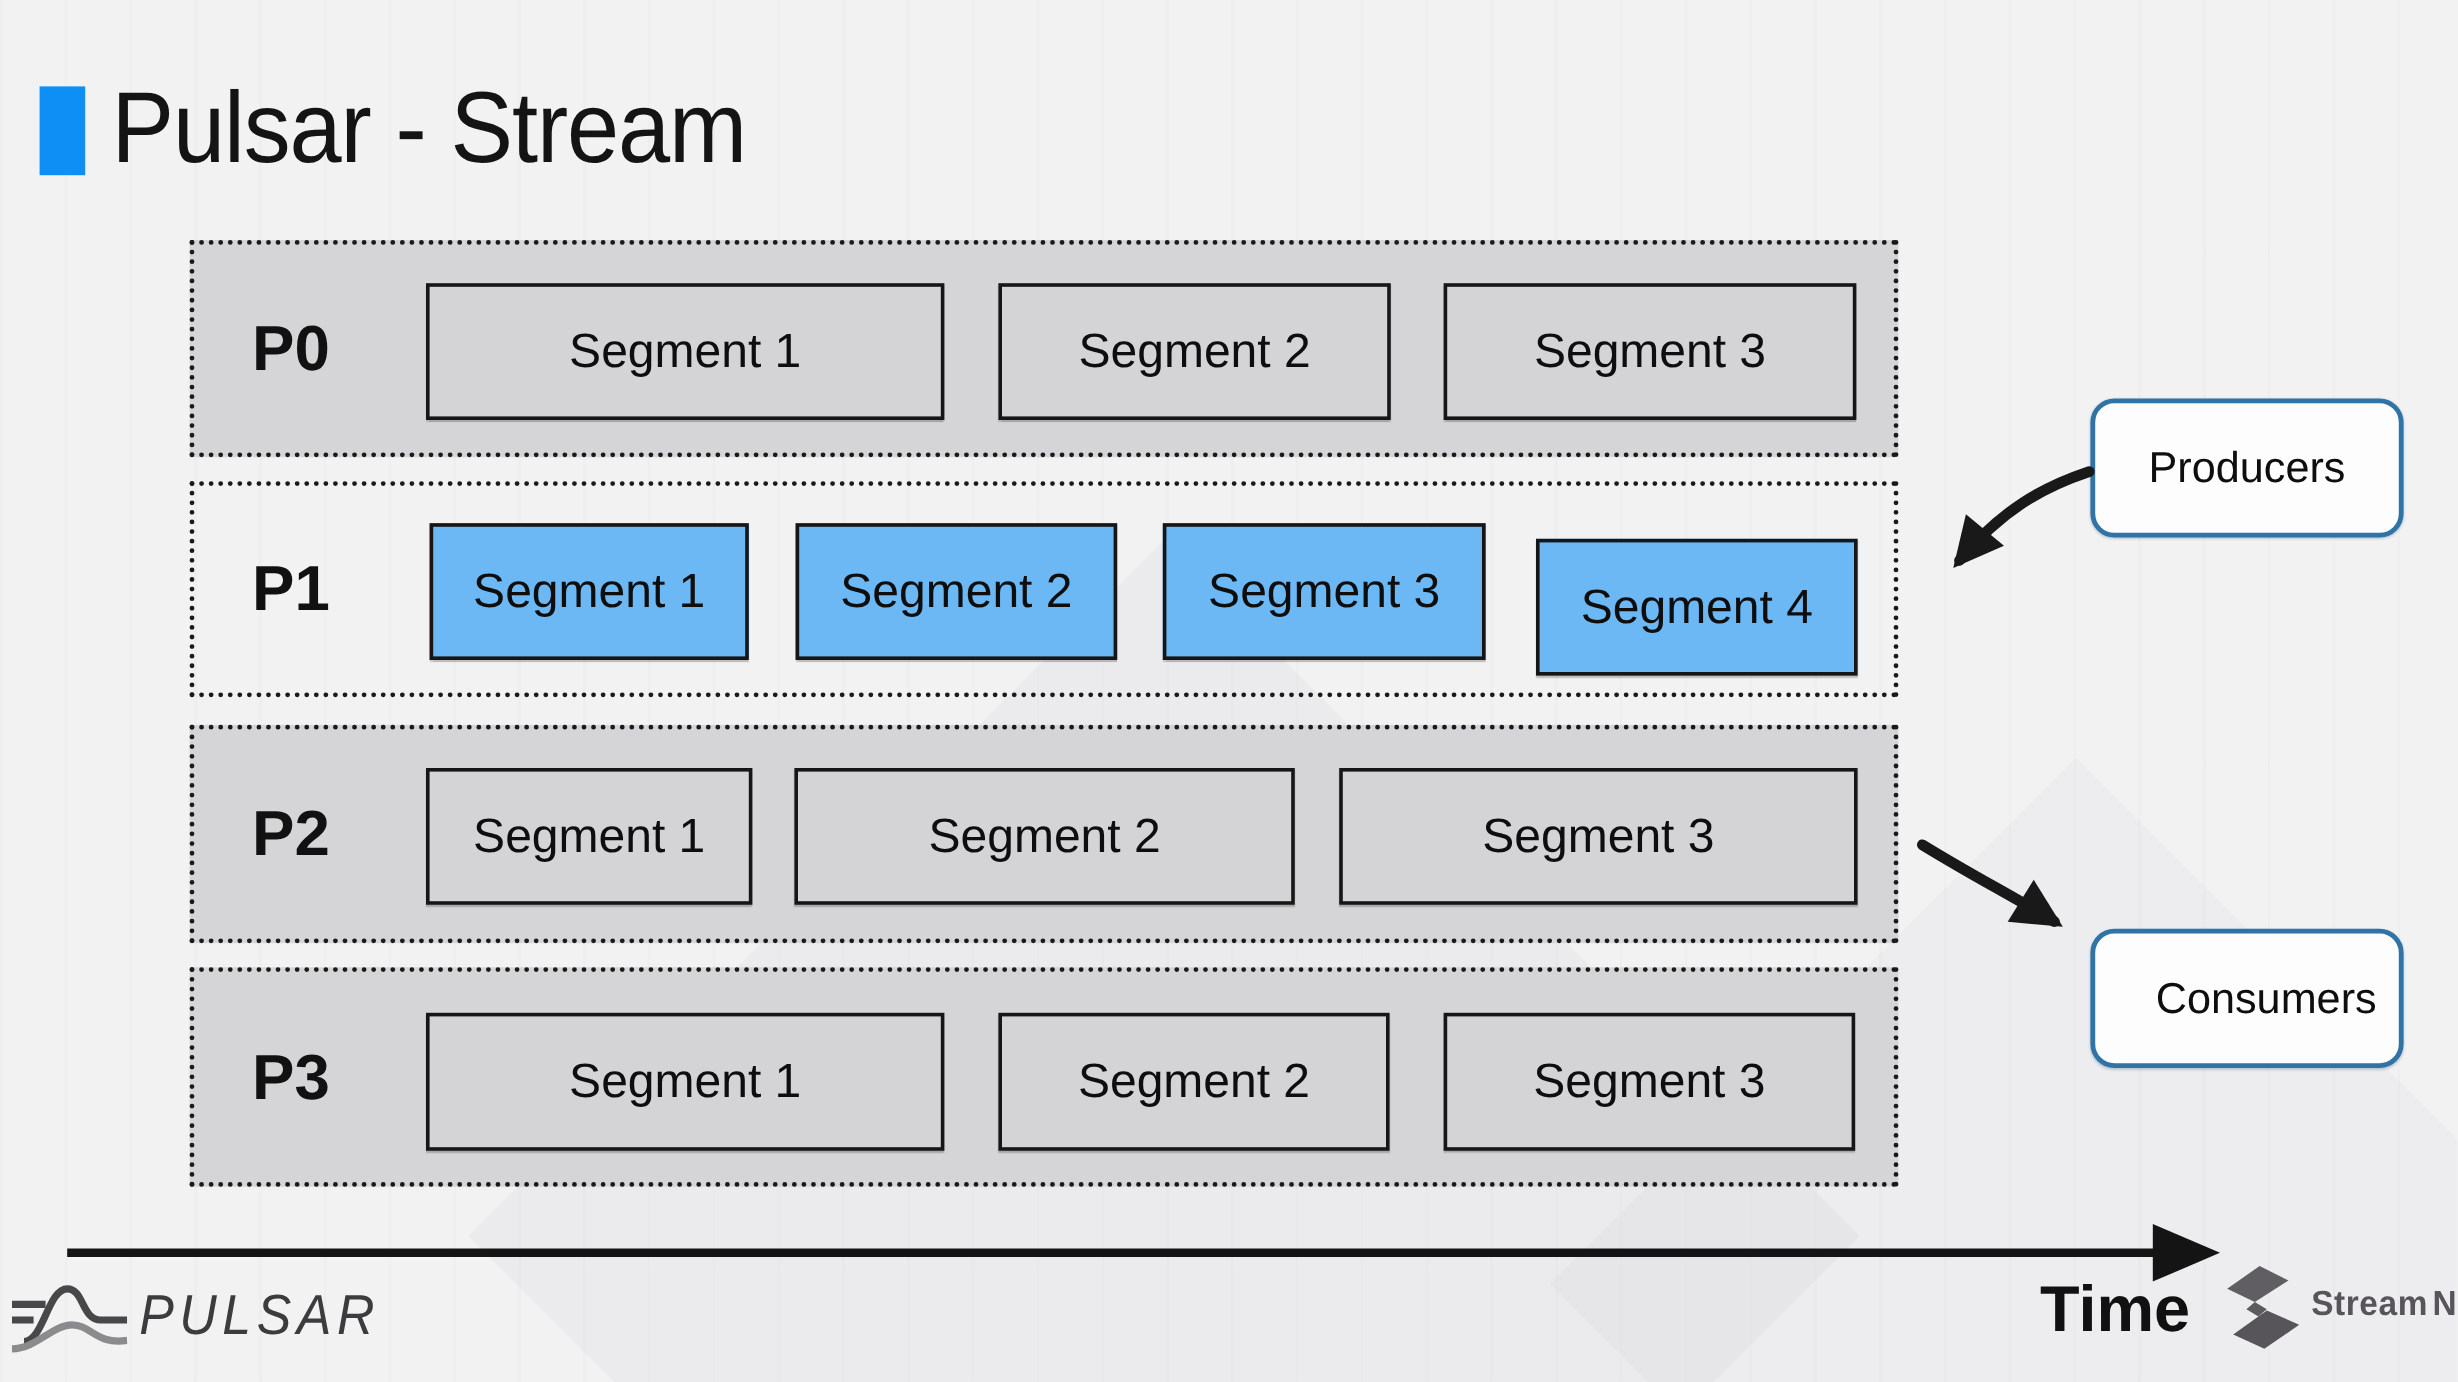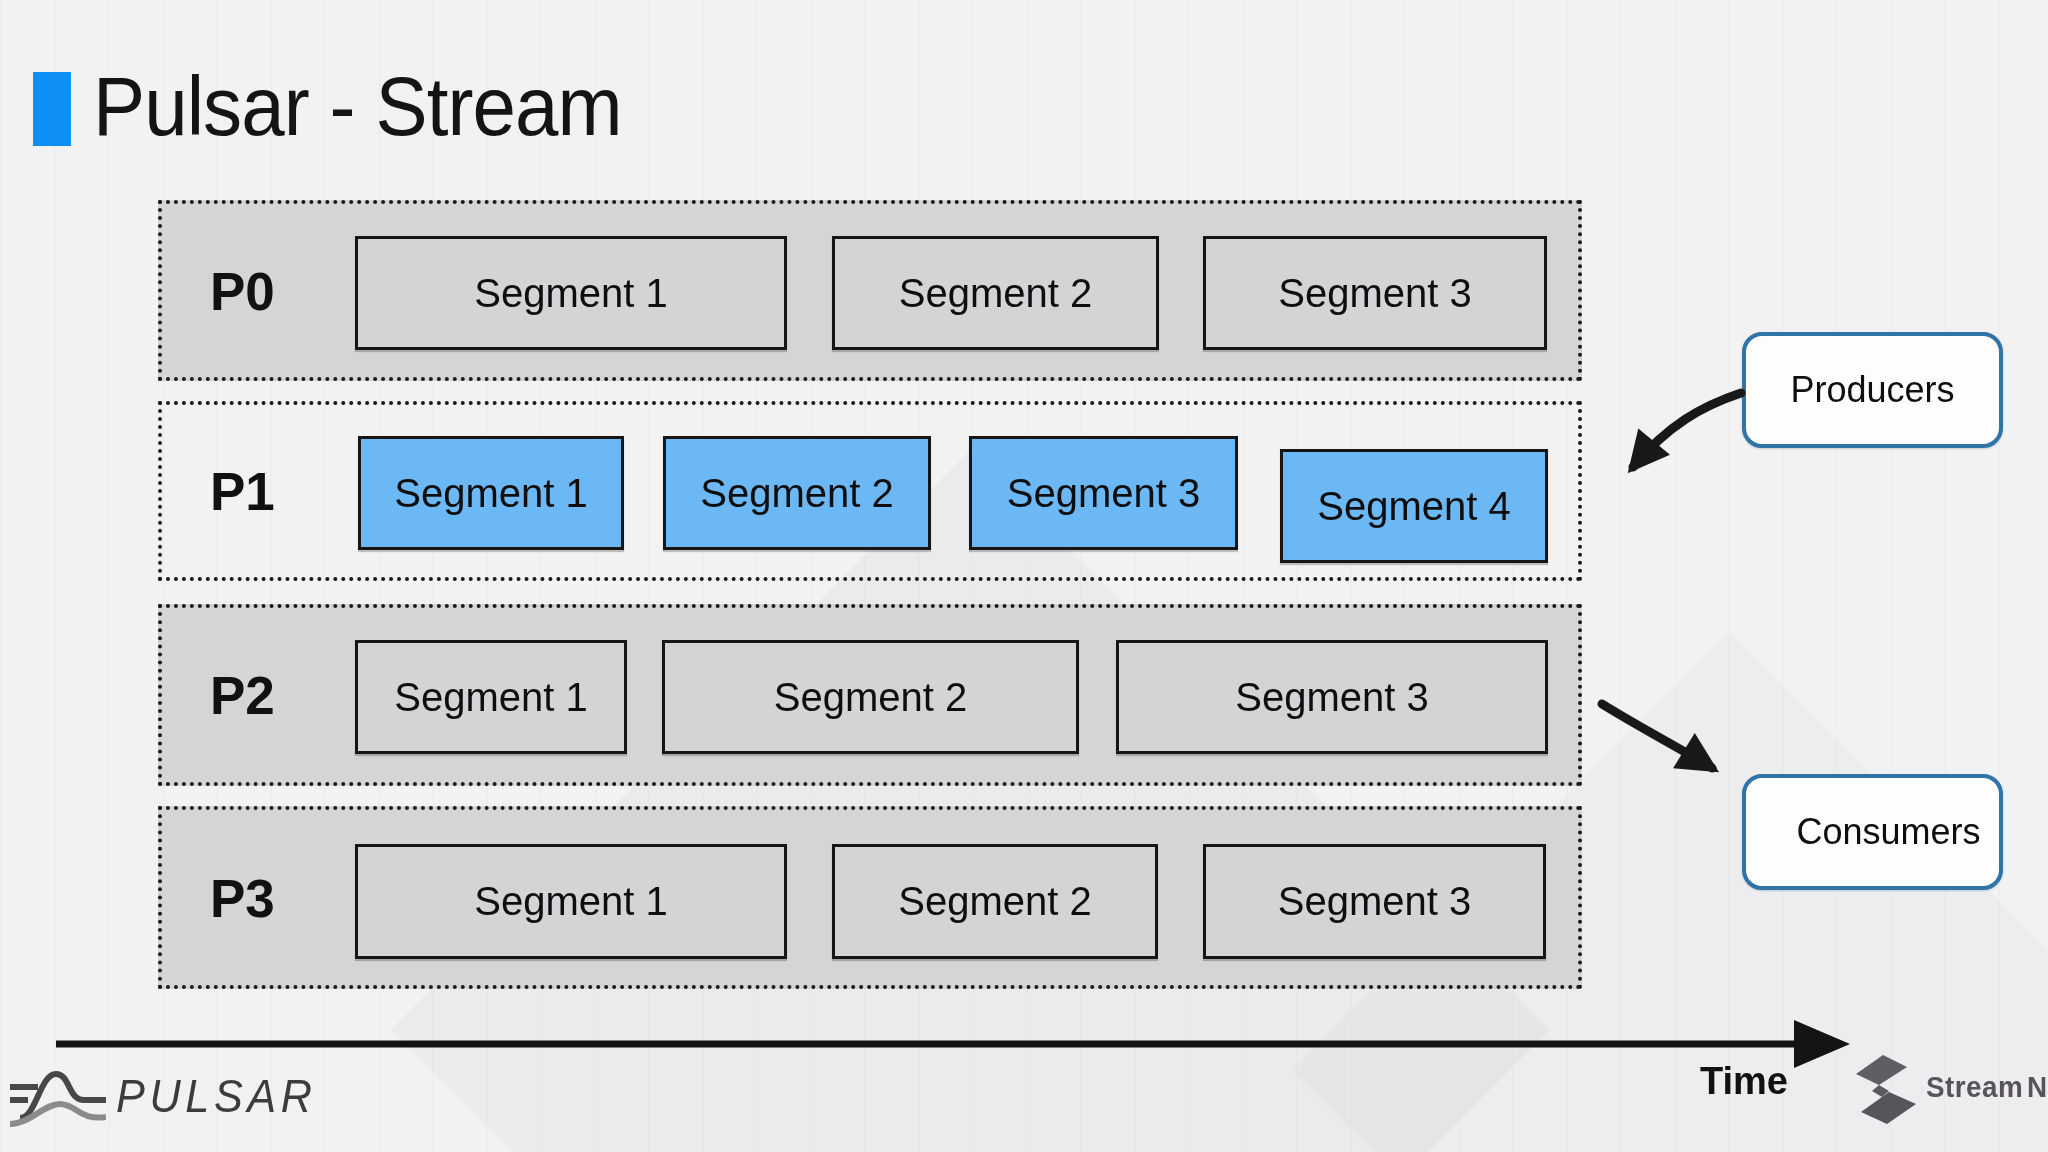--- a/index.html
+++ b/index.html
@@ -70,21 +70,21 @@
     font-size:36px;color:#0e0e0e;
     box-shadow:0 1px 2px rgba(40,80,110,0.25);
   }
   #producers-box{top:332px;}
   #consumers-box{top:774px;padding-left:32px;}
 
   
   .overlay{position:absolute;left:0;top:0;pointer-events:none;}
 
   
-  .time-label{position:absolute;left:1700px;top:1060px;font-size:38px;font-weight:bold;color:#111;}
+  .time-label{position:absolute;left:1700px;top:1060px;font-size:54px;font-weight:bold;color:#111;}
 
   
   .pulsar-logo{position:absolute;left:10px;top:1062px;display:flex;align-items:center;font-style:italic;}
   .pulsar-word{
     font-size:47px;color:#3c3c3e;letter-spacing:5px;font-weight:400;
     transform:scaleX(0.92);transform-origin:left center;margin-left:10px;
   }
 
   
   .sn-logo{position:absolute;left:1852px;top:1048px;display:flex;align-items:center;}

